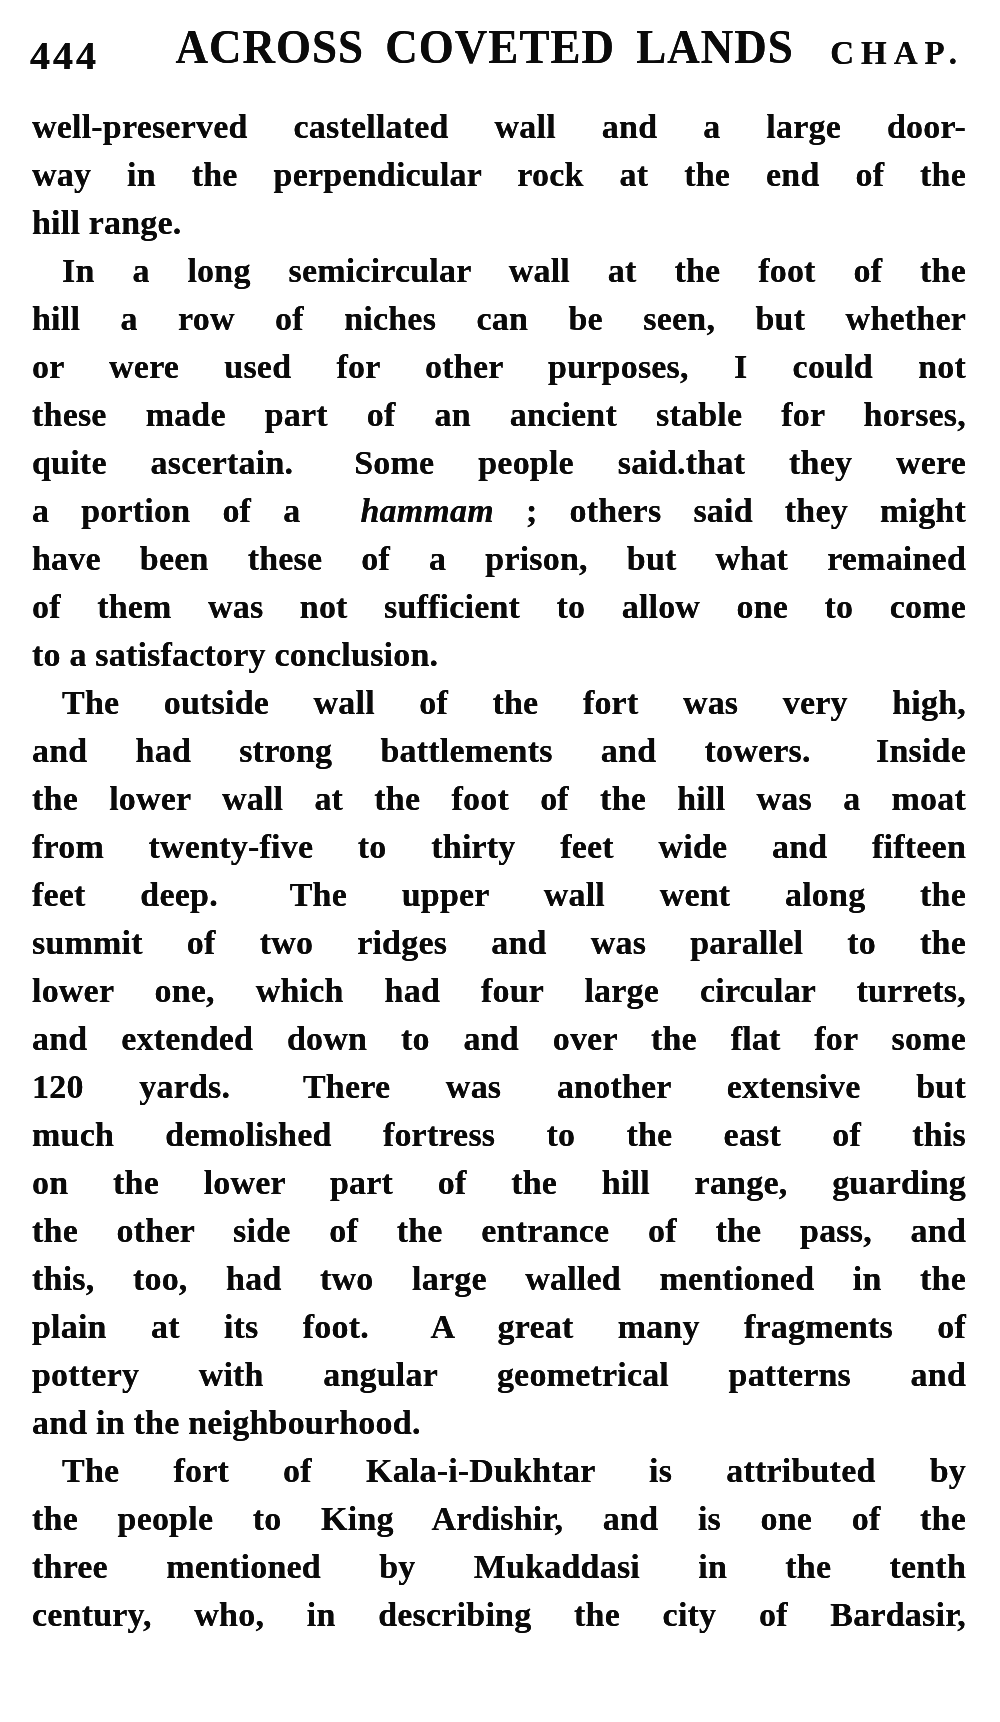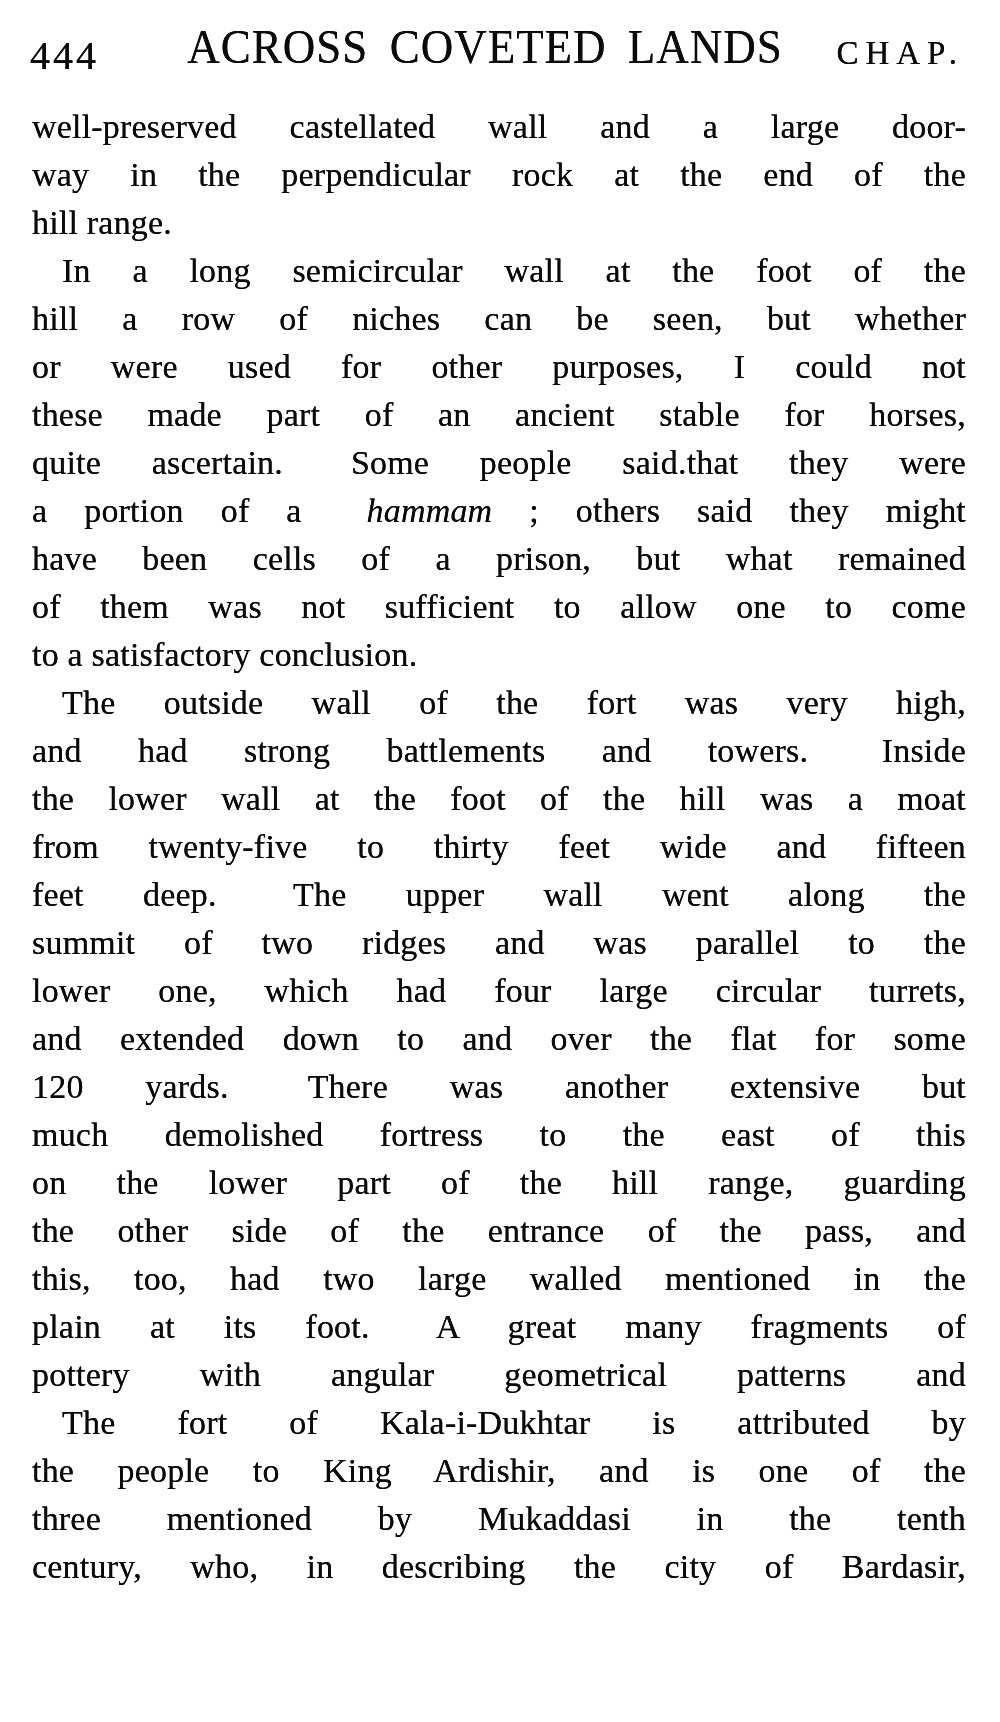--- a/index.html
+++ b/index.html
@@ -11,20 +11,21 @@
     height: 1722px;
     position: relative;
     background: #ffffff;
     color: #0a0a0a;
     font-family: "Liberation Serif", "DejaVu Serif", serif;
     overflow: hidden;
   }
   .page {
     position: absolute;
     inset: 0;
+    font-weight: bold;
   }
   .page-header {
     position: absolute;
     top: 26px;
     left: 30px;
     right: 36px;
     height: 46px;
   }
   .page-number {
     position: absolute;
@@ -95,36 +96,37 @@
   <div class="text-block">
       <div class="line"><span>well-preserved castellated wall and a large door-</span></div>
       <div class="line"><span>way in the perpendicular rock at the end of the</span></div>
       <div class="line end"><span>hill range.</span></div>
       <div class="line indent"><span>In a long semicircular wall at the foot of the</span></div>
       <div class="line"><span>hill a row of niches can be seen, but whether</span></div>
       <div class="line"><span>or were used for other purposes, I could not</span></div>
       <div class="line"><span>these made part of an ancient stable for horses,</span></div>
       <div class="line"><span>quite ascertain.  Some people said.that they were</span></div>
       <div class="line"><span>a portion of a </span><span class="em">hammam</span><span> ; others said they might</span></div>
-      <div class="line"><span>have been cells of a prison, but what remained</span></div>
+      <div class="line"><span>have been these of a prison, but what remained</span></div>
       <div class="line"><span>of them was not sufficient to allow one to come</span></div>
       <div class="line end"><span>to a satisfactory conclusion.</span></div>
       <div class="line indent"><span>The outside wall of the fort was very high,</span></div>
       <div class="line"><span>and had strong battlements and towers.  Inside</span></div>
       <div class="line"><span>the lower wall at the foot of the hill was a moat</span></div>
       <div class="line"><span>from twenty-five to thirty feet wide and fifteen</span></div>
       <div class="line"><span>feet deep.  The upper wall went along the</span></div>
       <div class="line"><span>summit of two ridges and was parallel to the</span></div>
       <div class="line"><span>lower one, which had four large circular turrets,</span></div>
       <div class="line"><span>and extended down to and over the flat for some</span></div>
       <div class="line"><span>120 yards.  There was another extensive but</span></div>
       <div class="line"><span>much demolished fortress to the east of this</span></div>
       <div class="line"><span>on the lower part of the hill range, guarding</span></div>
       <div class="line"><span>the other side of the entrance of the pass, and</span></div>
       <div class="line"><span>this, too, had two large walled mentioned in the</span></div>
       <div class="line"><span>plain at its foot.  A great many fragments of</span></div>
       <div class="line"><span>pottery with angular geometrical patterns and</span></div>
+      <div class="line end"><span>and in the neighbourhood.</span></div>
       <div class="line indent"><span>The fort of Kala-i-Dukhtar is attributed by</span></div>
       <div class="line"><span>the people to King Ardishir, and is one of the</span></div>
       <div class="line"><span>three mentioned by Mukaddasi in the tenth</span></div>
       <div class="line"><span>century, who, in describing the city of Bardasir,</span></div>
     </div>
 </div>
 
 </body></html>

